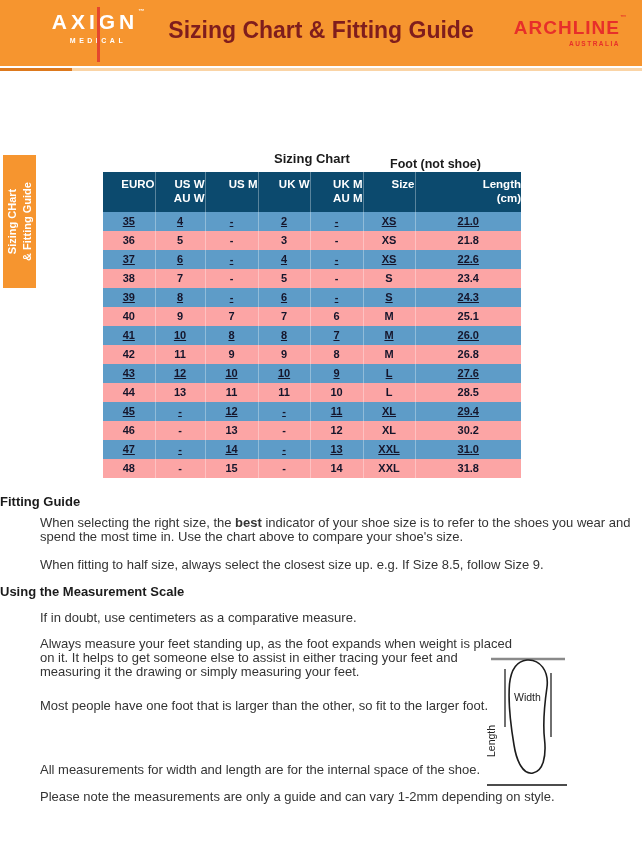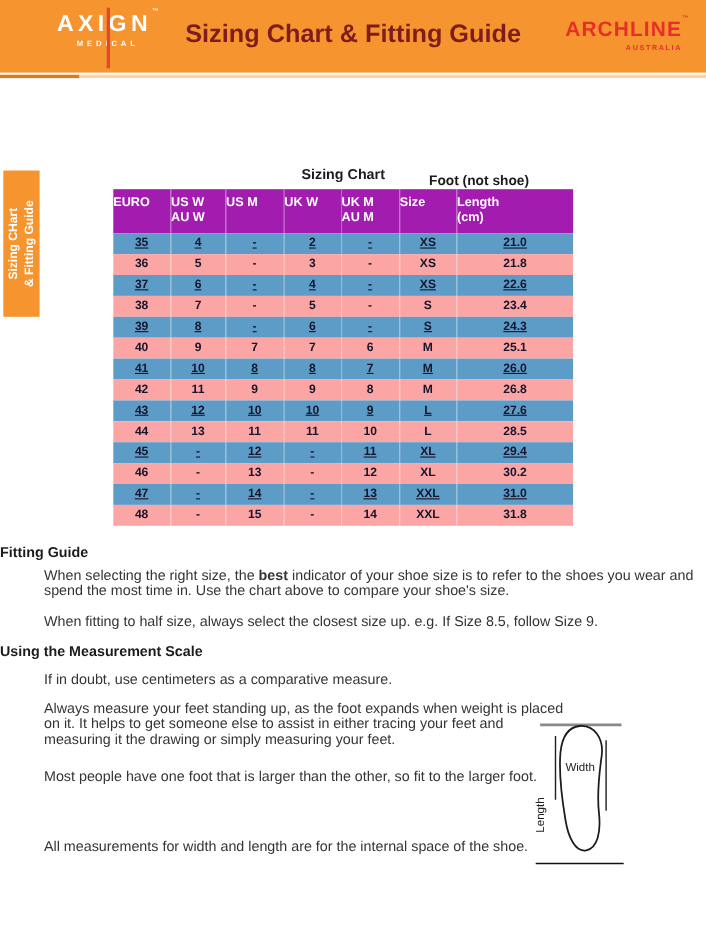--- a/index.html
+++ b/index.html
@@ -29,23 +29,23 @@
                    color:#fff; font-weight:bold; font-size:11px; line-height:15px;
                    text-align:center; padding-top:2px; }
 
   
   .chart-title { position:absolute; top:151px; left:103px; width:418px; text-align:center;
                  font-size:13px; font-weight:bold; color:#1b1b1b; }
   .foot-note { position:absolute; top:157px; left:360px; width:151px; text-align:center;
                font-size:12.5px; font-weight:bold; color:#1b1b1b; }
   table.sizing { position:absolute; left:103px; top:172px; width:418px;
                  border-collapse:collapse; table-layout:fixed; }
-  table.sizing th { background:#a21caf; color:#fff; font-size:11.5px; font-weight:bold;
+  table.sizing th { background:#0c4a6e; color:#fff; font-size:11.5px; font-weight:bold;
                     vertical-align:top; padding:5px 0 0 0; height:35px; line-height:14px;
-                    text-align:left; }
+                    text-align:right; }
   table.sizing td { font-size:11px; font-weight:bold; color:#15152b; text-align:center;
                     height:19px; padding:0; line-height:19px; }
   table.sizing td + td, table.sizing th + th { border-left:1px solid rgba(255,255,255,0.32); }
   .row-odd td  { background:#5E9CC8;text-decoration:underline; }
   .row-even td { background:#fca5a5; }
   th.len { text-align:right; padding-right:12px; }
   td.len { text-align:right; padding-right:20px;margin-top:32px; }
 
   
   .h-center { position:absolute; left:0; width:642px; text-align:left;
@@ -269,20 +269,21 @@
   <div class="para" id="p1"><span>When selecting the right size, the </span><b>best</b><span> indicator of your shoe size is to refer to the shoes you wear and spend the most time in. Use the chart above to compare your shoe's size.</span></div>
 
   <div class="para" id="p2">When fitting to half size, always select the closest size up. e.g. If Size 8.5, follow Size 9.</div>
 
   <div class="h-center" id="measure-heading" style="top:584px">Using the Measurement Scale</div>
 
   <div class="para" id="p4">Always measure your feet standing up, as the foot expands when weight is placed on it. It helps to get someone else to assist in either tracing your feet and measuring it the drawing or simply measuring your feet.</div>
   <div class="para" id="p3">If in doubt, use centimeters as a comparative measure.</div>
   <div class="para" id="p5">Most people have one foot that is larger than the other, so fit to the larger foot.</div>
   <div class="para" id="p6">All measurements for width and length are for the internal space of the shoe.</div>
+  <div class="para" id="p7">Please note the measurements are only a guide and can vary 1-2mm depending on style.</div>
 
   <svg class="foot-svg" width="105" height="150" viewBox="0 0 105 150">
     <line x1="8" y1="14" x2="82" y2="14" stroke="#8a8a8a" stroke-width="2.5"></line>
     <path d="M 44 15
              C 34 16 28 25 26.5 39
              C 25 57 28 82 31 100
              C 33.5 116 40 130 50 128
              C 60 126 63.5 112 61.5 94
              C 59.5 76 62 56 64 42
              C 66 26 57 14 44 15 Z" fill="none" stroke="#1c1c1c" stroke-width="1.6"></path>

